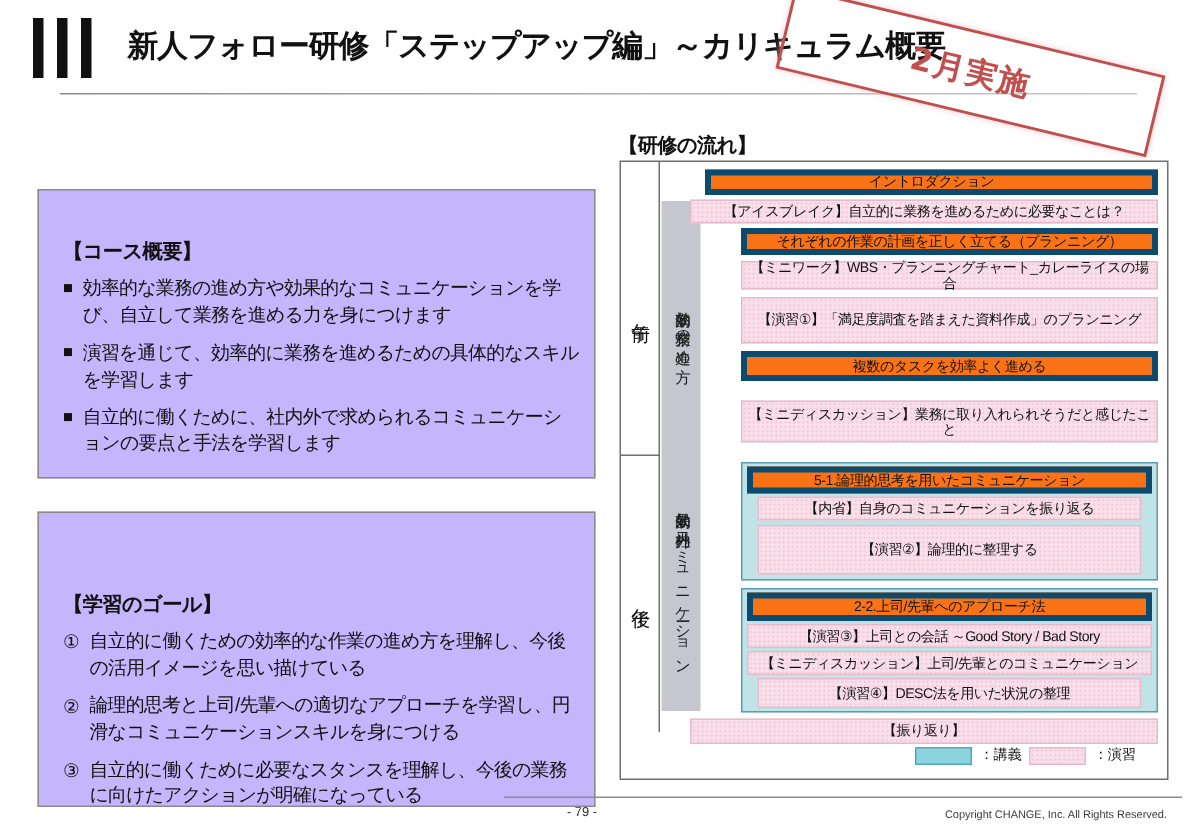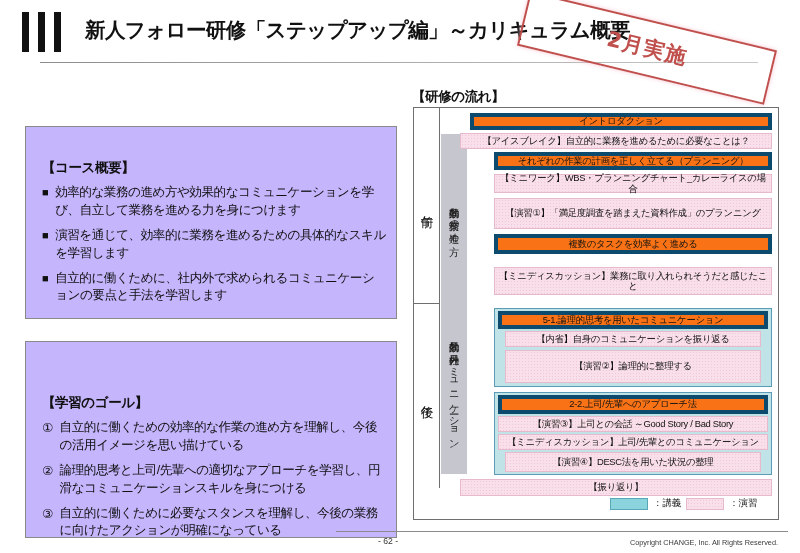--- a/index.html
+++ b/index.html
@@ -237,14 +237,14 @@
       <span class="sw lect"></span>
       <span>：講義</span>
       <span class="sw exer"></span>
       <span>：演習</span>
     </div>
 
   </div>
 </div>
 
 <div id="footer-rule"></div>
-<div id="page-number">- 62 -</div>
+<div id="page-number">- 79 -</div>
 <div id="copyright">Copyright CHANGE, Inc. All Rights Reserved.</div>
 
 </body></html>

